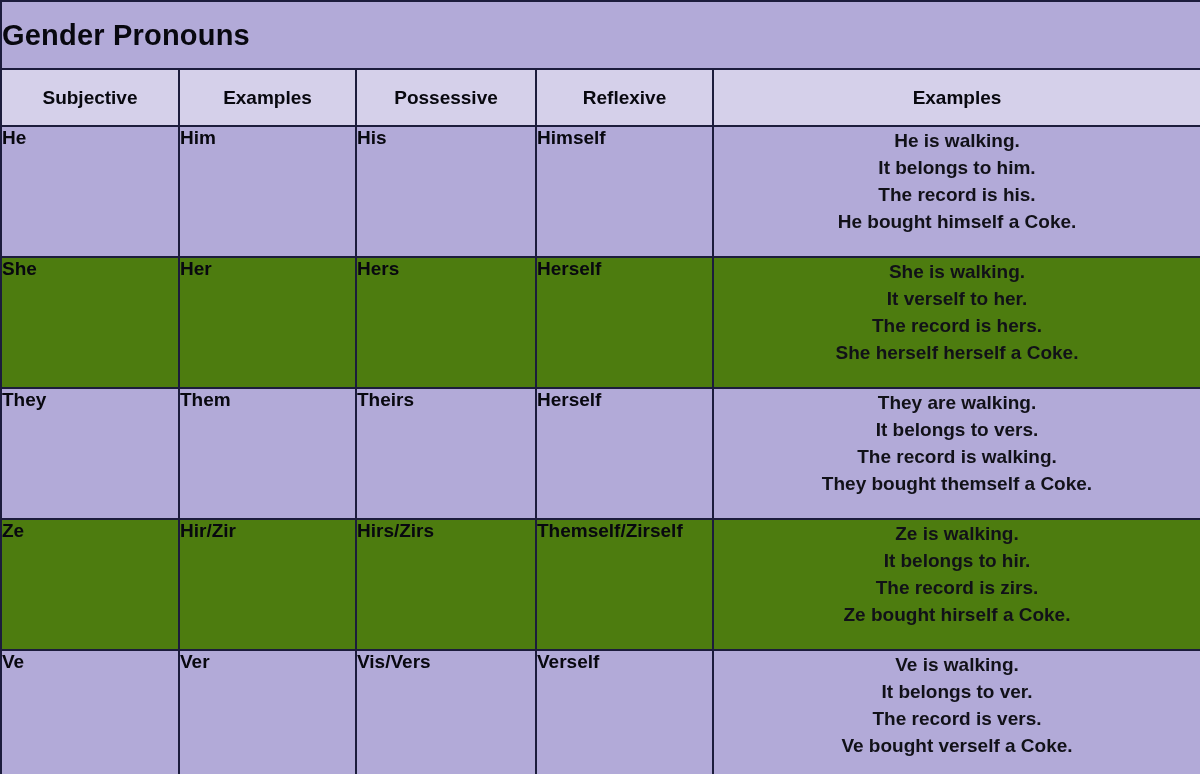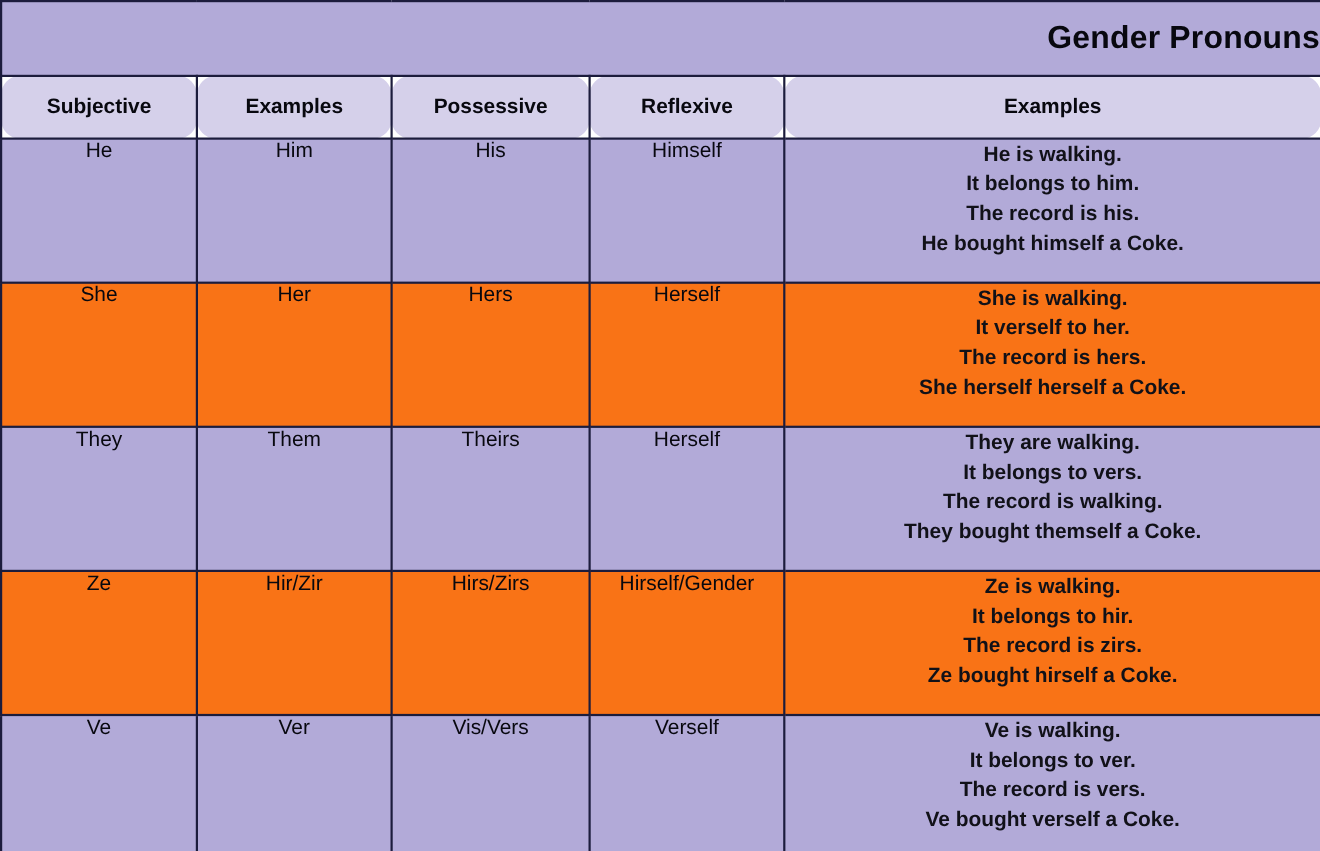--- a/index.html
+++ b/index.html
@@ -27,50 +27,48 @@
   .pronoun-table th {
     border: 2px solid #1c1c3c;
     padding: 0;
     margin: 0;
   }
 
   
   .title-cell {
     height: 66px;
     background: #b2aad8;
-    text-align: right;
+    text-align: left;
     vertical-align: middle;
     font-size: 29px;
     font-weight: bold;
     letter-spacing: 0.2px;
     color: #08080f;
   }
 
   
   .head-cell {
     height: 55px;
     background: #d5d0ea;
     text-align: center;
     vertical-align: middle;
     font-size: 19px;
     font-weight: bold;
     color: #08080f;
-    border-radius: 17px;
   }
 
   
   .row-dark > td { background: #b2aad8; }
-  .row-light > td { background: #f97316; margin-left: 28px; }
+  .row-light > td { background: #4d7c0f; margin-left: 28px; }
 
   .pron-cell {
     height: 131px;
-    text-align: center;
     vertical-align: top;
     font-size: 19px;
-    font-weight: normal;
+    font-weight: bold;
     color: #08080f;
     padding-top: 14px;
     box-sizing: border-box;
   }
 
   .ex-cell {
     height: 131px;
     text-align: center;
     vertical-align: top;
     font-size: 19px;
@@ -152,21 +150,21 @@
         <span class="ex-line">It belongs to vers.</span>
         <span class="ex-line">The record is walking.</span>
         <span class="ex-line">They bought themself a Coke.</span>
       </td>
     </tr>
 
     <tr class="row-light">
       <td class="pron-cell">Ze</td>
       <td class="pron-cell">Hir/Zir</td>
       <td class="pron-cell">Hirs/Zirs</td>
-      <td class="pron-cell">Hirself/Gender</td>
+      <td class="pron-cell">Themself/Zirself</td>
       <td class="ex-cell">
         <span class="ex-line">Ze is walking.</span>
         <span class="ex-line">It belongs to hir.</span>
         <span class="ex-line">The record is zirs.</span>
         <span class="ex-line">Ze bought hirself a Coke.</span>
       </td>
     </tr>
 
     <tr class="row-dark">
       <td class="pron-cell">Ve</td>

